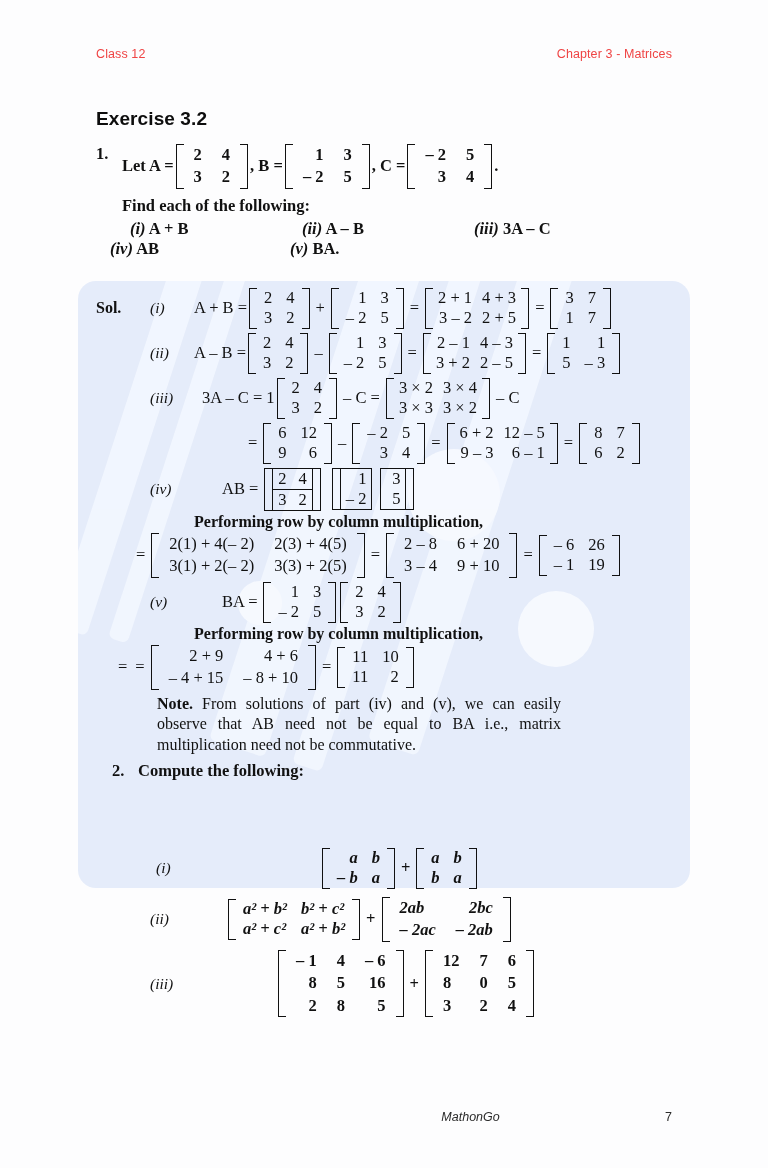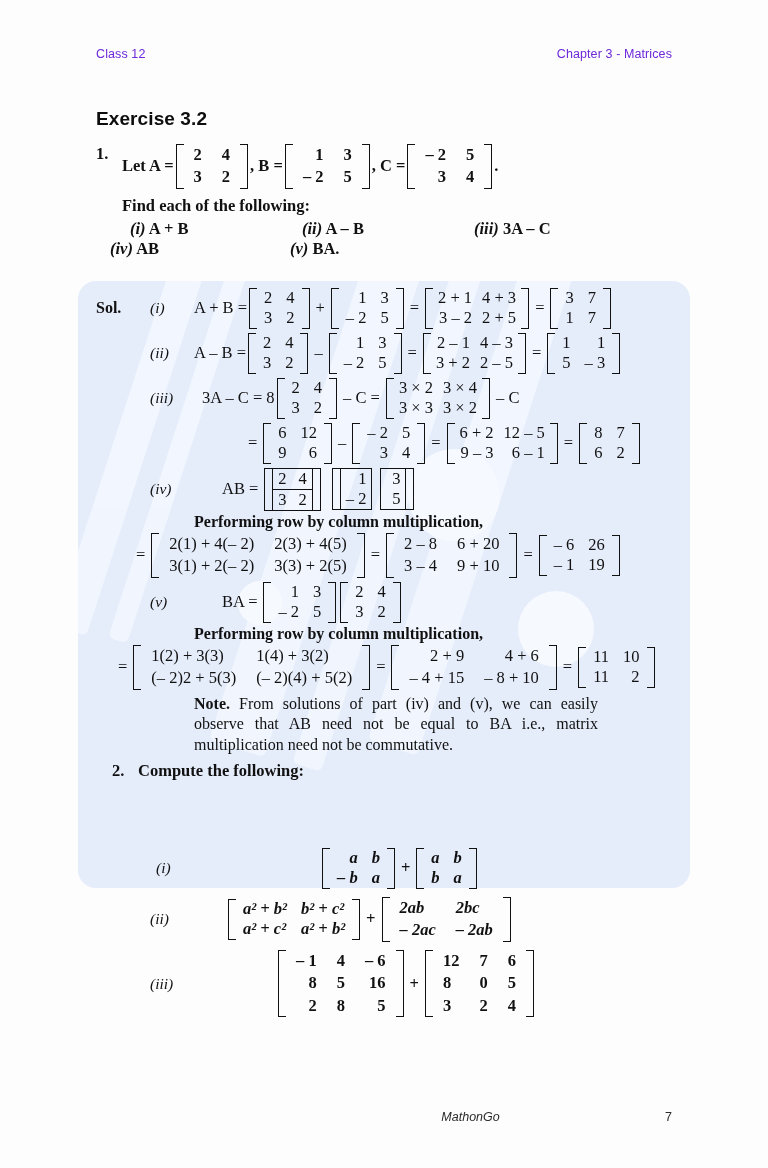--- a/index.html
+++ b/index.html
@@ -24,21 +24,21 @@
   
   .runhead {
     position: absolute;
     top: 47px;
     left: 96px;
     right: 96px;
     display: flex;
     justify-content: space-between;
     font-family: "Liberation Sans", sans-serif;
     font-size: 12.5px;
-    color: #6d28d9;
+    color: #ef4444;
     letter-spacing: .1px;
   }
   .runfoot {
     position: absolute;
     bottom: 44px;
     left: 96px;
     right: 96px;
     display: flex;
     justify-content: space-between;
     font-family: "Liberation Sans", sans-serif;
@@ -474,21 +474,21 @@
               </tr>
             </tbody>
           </table>
         <span class="brk r"></span>
       </span>
     </div>
 
     <div class="solrow" style="margin-bottom:4px;">
       <span class="tag-sol"></span>
       <span class="tag-rn wide">(iii)</span>
-      <span class="expr">3A – C = 8</span>
+      <span class="expr">3A – C = 1</span>
       <span class="mx reg">
         <span class="brk l"></span>
         <table>
             <tbody>
               <tr>
                 <td>2</td>
                 <td>4</td>
               </tr>
         <tr>
                 <td>3</td>
@@ -716,36 +716,20 @@
             </tbody>
           </table>
         <span class="brk r"></span>
       </span>
     </div>
 
     <div class="plaintext" style="margin:1px 0 2px 98px;">Performing row by column multiplication,</div>
 
     <div class="solrow" style="margin-bottom:4px; padding-left:18px;">
       <span class="opn reg">=</span>
-      <span class="mx reg wide">
-        <span class="brk l"></span>
-        <table>
-            <tbody>
-              <tr>
-                <td style="text-align:left;">1(2) + 3(3)</td>
-                <td style="text-align:left;">1(4) + 3(2)</td>
-              </tr>
-        <tr>
-                <td style="text-align:left;">(– 2)2 + 5(3)</td>
-                <td style="text-align:left;">(– 2)(4) + 5(2)</td>
-              </tr>
-            </tbody>
-          </table>
-        <span class="brk r"></span>
-      </span>
       <span class="opn reg">=</span>
       <span class="mx reg wide">
         <span class="brk l"></span>
         <table>
             <tbody>
               <tr>
                 <td>2 + 9</td>
                 <td>4 + 6</td>
               </tr>
         <tr>
@@ -768,21 +752,21 @@
         <tr>
                 <td>11</td>
                 <td>2</td>
               </tr>
             </tbody>
           </table>
         <span class="brk r"></span>
       </span>
     </div>
 
-    <div class="noteblock" style="margin-left:98px; width:404px;">
+    <div class="noteblock" style="margin-left:61px; width:404px;">
       <b>Note.</b><span> From solutions of part (iv) and (v), we can easily observe that AB need not be equal to BA i.e., matrix multiplication need not be commutative.</span>
     </div>
 
     <div class="q2head" style="margin-top:5px; margin-left:16px;">
       <span class="qnum">2.</span>
       <span>Compute the following:</span>
     </div>
   </div>
 
   <div style="position:absolute; left:96px; top:848px; width:600px;">
@@ -842,21 +826,21 @@
           </table>
         <span class="brk r"></span>
       </span>
       <span class="opn">+</span>
       <span class="mx wide">
         <span class="brk l"></span>
         <table>
             <tbody>
               <tr>
                 <td class="it" style="text-align:left;">2ab</td>
-                <td class="it" style="text-align:left;">2bc</td>
+                <td class="it" style="text-align:right;">2bc</td>
               </tr>
         <tr>
                 <td class="it" style="text-align:left;">– 2ac</td>
                 <td class="it" style="text-align:left;">– 2ab</td>
               </tr>
             </tbody>
           </table>
         <span class="brk r"></span>
       </span>
     </div>

